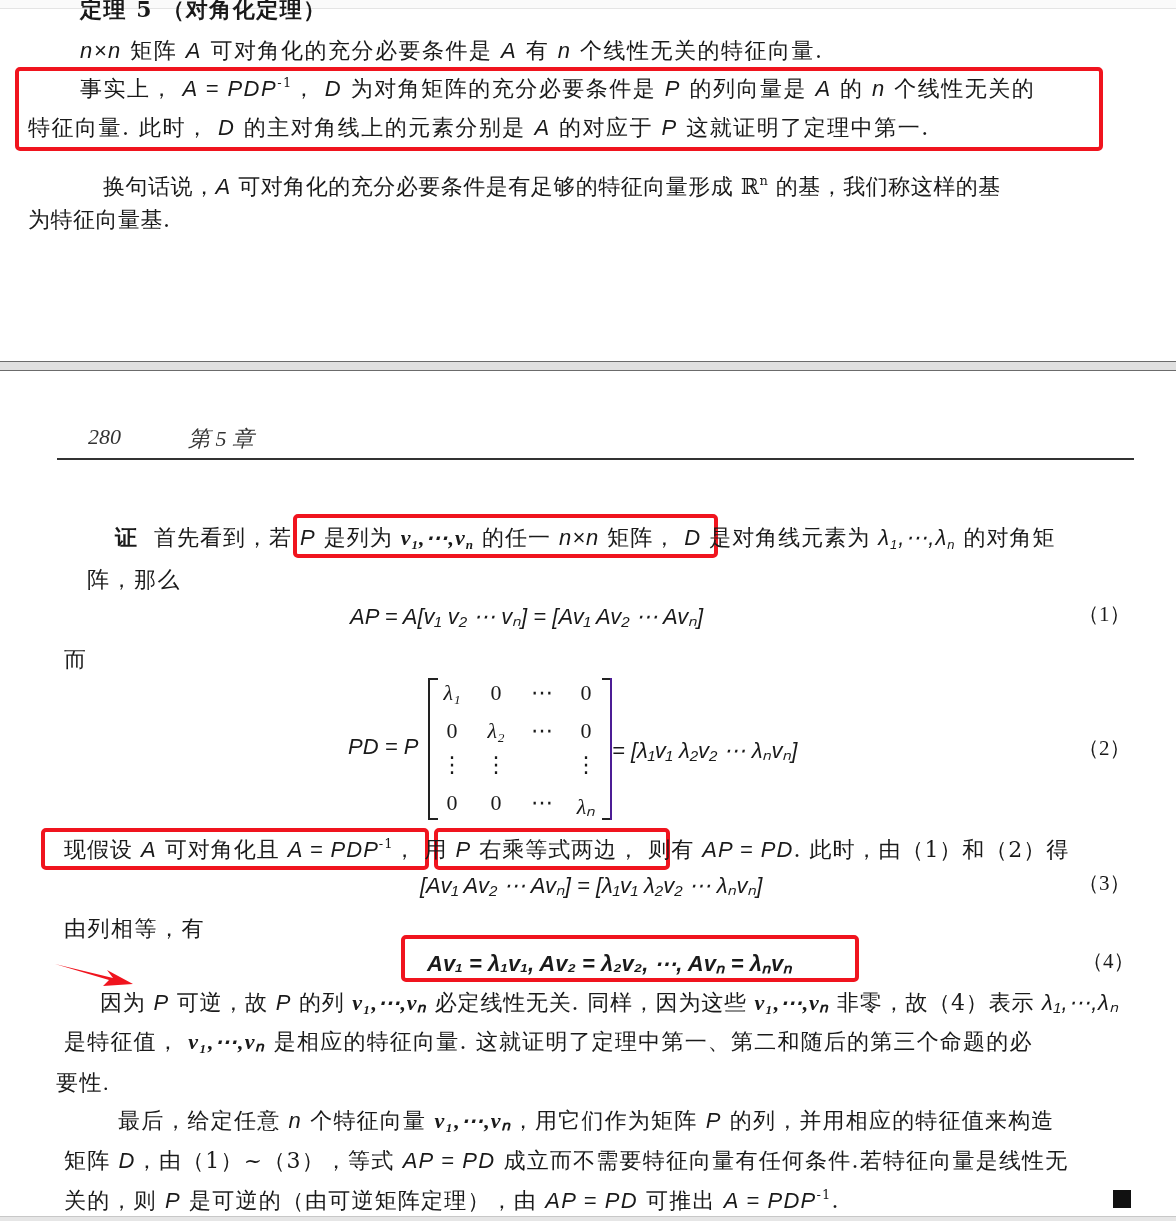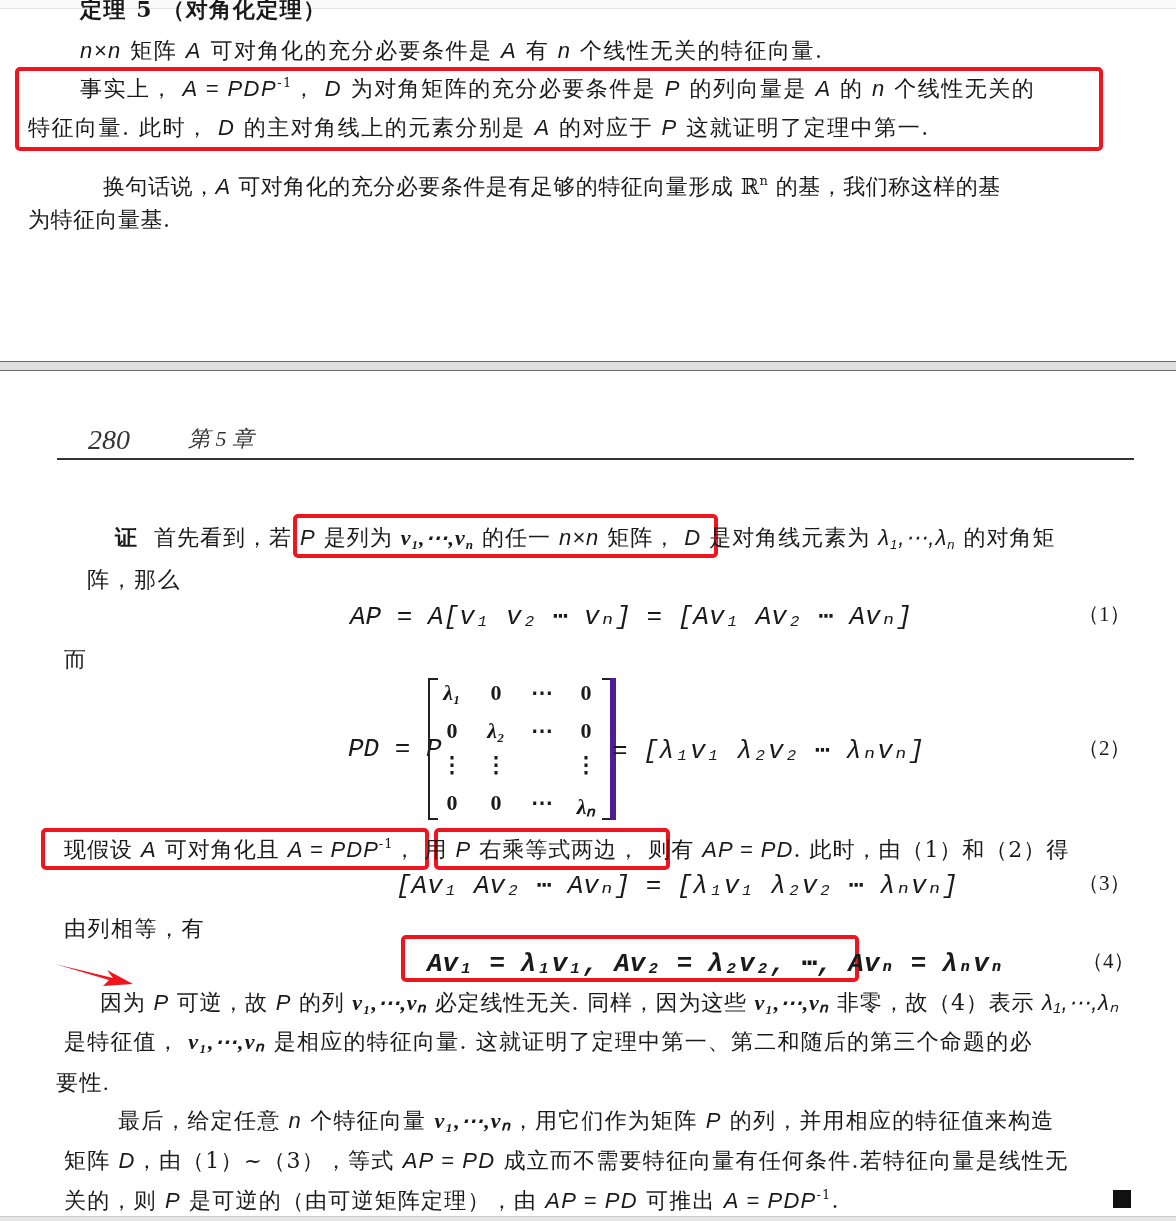--- a/index.html
+++ b/index.html
@@ -17,27 +17,27 @@
   .top-edge { position: absolute; left: 0; top: 0; width: 1176px; height: 8px; border-bottom: 1px solid #e4e4e4; background: #fafafa; }
   .divider {
     position: absolute; left: 0; top: 361px; width: 1176px; height: 8px;
     background: #e0e0e0; border-top: 1px solid #6b6b6b; border-bottom: 1px solid #6b6b6b;
   }
   .bottom-edge { position: absolute; left: 0; top: 1216px; width: 1176px; height: 5px; background: #e6e6e6; border-top: 1px solid #c8c8c8; }
   .hl {
     position: absolute; border: 4px solid #f0141e; border-radius: 5px; box-sizing: border-box;
   }
   .rule { position: absolute; left: 57px; top: 458px; width: 1077px; height: 2px; background: #333; }
-  .header-num { font-style: italic; font-size: 28px; font-family: "Liberation Serif", serif; color: #333; }
+  .header-num { font-style: italic; font-size: 22px; font-family: "Liberation Serif", serif; color: #333; }
   .header-ch { font-style: italic; font-size: 22px; color: #333; font-family: "Liberation Serif", serif; }
-  .eqn { font-size: 26px; font-family: Liberation Mono, monospace; }
+  .eqn { font-size: 22px; font-family: Liberation Sans, sans-serif; }
   .eqno { font-size: 21px; font-family: "Liberation Serif", serif; }
   .matrix {
     position: absolute; left: 428px; top: 678px; width: 180px; height: 142px;
-    border-left: 2px solid #222; border-right: 6px solid #4c1d95; font-weight: bold;
+    border-left: 2px solid #222; border-right: 2px solid #4c1d95;
   }
   .matrix:before, .matrix:after {
     content: ""; position: absolute; top: 0; bottom: 0; width: 8px;
     border-top: 2px solid #222; border-bottom: 2px solid #222;
   }
   .matrix:before { left: 0; }
   .matrix:after { right: 0; }
   .mcell { position: absolute; font-size: 22px; font-family: "Liberation Serif", serif; text-align: center; width: 40px; }
   .arrow { position: absolute; left: 55px; top: 960px; }
   .qed { position: absolute; left: 1113px; top: 1190px; width: 18px; height: 18px; background: #111; }
@@ -104,21 +104,21 @@
 </div>
 <div class="abs eqn i" style="left:612px; top:734px;">= [λ₁v₁  λ₂v₂  ⋯  λₙvₙ]</div>
 <div class="abs eqno" style="left:1078px; top:734px;">（2）</div>
 
 <div class="hl" style="left:41px; top:828px; width:388px; height:42px;"></div>
 <div class="hl" style="left:434px; top:828px; width:236px; height:42px;"></div>
 <div class="abs txt" style="left:64px; top:835px; letter-spacing:1px;">
   <span>现假设 </span><span class="i">A</span><span> 可对角化且 </span><span class="i">A = PDP</span><sup>-1</sup><span>，</span><span>&nbsp;</span><span>用 </span><span class="i">P</span><span> 右乘等式两边，</span><span> 则有 </span><span class="i">AP = PD</span><span>. 此时，由（1）和（2）得</span>
 </div>
 
-<div class="abs eqn i" style="left:396px; top:869px;">[Av₁  Av₂  ⋯  Avₙ] = [λ₁v₁  λ₂v₂  ⋯  λₙvₙ]</div>
+<div class="abs eqn i" style="left:420px; top:869px;">[Av₁  Av₂  ⋯  Avₙ] = [λ₁v₁  λ₂v₂  ⋯  λₙvₙ]</div>
 <div class="abs eqno" style="left:1078px; top:869px;">（3）</div>
 
 <div class="abs txt" style="left:64px; top:914px;">由列相等，有</div>
 
 <div class="hl" style="left:401px; top:935px; width:458px; height:47px;"></div>
 <div class="abs eqn b" style="left:427px; top:947px;">Av₁ = λ₁v₁,  Av₂ = λ₂v₂, ⋯, Avₙ = λₙvₙ</div>
 <div class="abs eqno" style="left:1082px; top:947px;">（4）</div>
 
 <svg class="arrow" width="80" height="30" viewBox="0 0 80 30">
   <polygon points="0,4 58,18 52,10 78,24 48,26 54,20" fill="#f0141e"></polygon>

